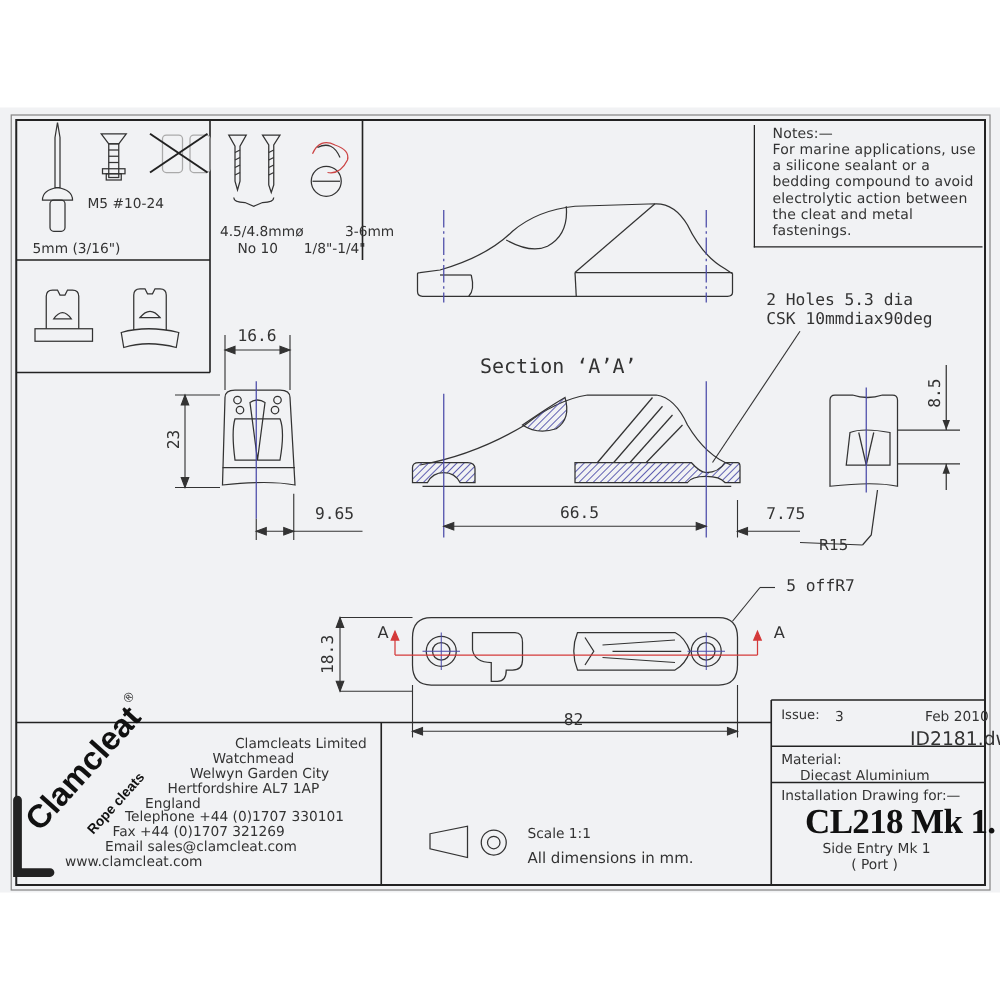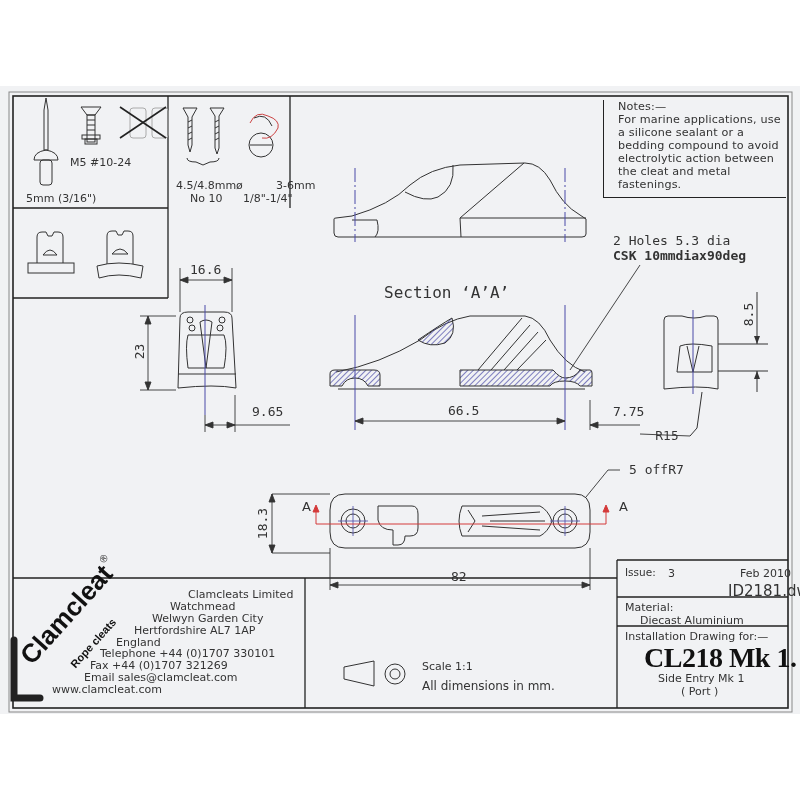--- a/index.html
+++ b/index.html
@@ -238,21 +238,21 @@
   <div class="line" style="padding-left:14px;margin-top:0">Notes:—</div>
   <div class="line" style="padding-left:14px">For marine applications, use</div>
   <div class="line" style="padding-left:14px">a silicone sealant or a</div>
   <div class="line" style="padding-left:14px">bedding compound to avoid</div>
   <div class="line" style="padding-left:14px">electrolytic action between</div>
   <div class="line" style="padding-left:14px">the cleat and metal</div>
   <div class="line" style="padding-left:14px">fastenings.</div>
 </div>
 
 <div class="t mono" style="left:613px;top:234px;font-size:13px;">2 Holes 5.3 dia</div>
-<div class="t mono" style="left:613px;top:249px;font-size:13px;font-weight:bold;">CSK 10mmdiax90deg</div>
+<div class="t mono" style="left:613px;top:249px;font-size:13px;">CSK 10mmdiax90deg</div>
 <div class="t mono" style="left:384px;top:285px;font-size:16px;">Section ‘A’A’</div>
 <div class="t" style="left:655px;top:430px;font-size:12px;">R15</div>
 <div class="t mono" style="left:629px;top:463px;font-size:13px;">5 offR7</div>
 <div class="t" style="left:302px;top:500px;font-size:13px;">A</div>
 <div class="t" style="left:619px;top:500px;font-size:13px;">A</div>
 
 <div class="t mono" style="left:190px;top:263px;font-size:13px;">16.6</div>
 <div class="t mono" style="left:132px;top:345px;font-size:13px;transform:rotate(-90deg);">23</div>
 <div class="t mono" style="left:252px;top:405px;font-size:13px;">9.65</div>
 <div class="t mono" style="left:448px;top:404px;font-size:13px;">66.5</div>

